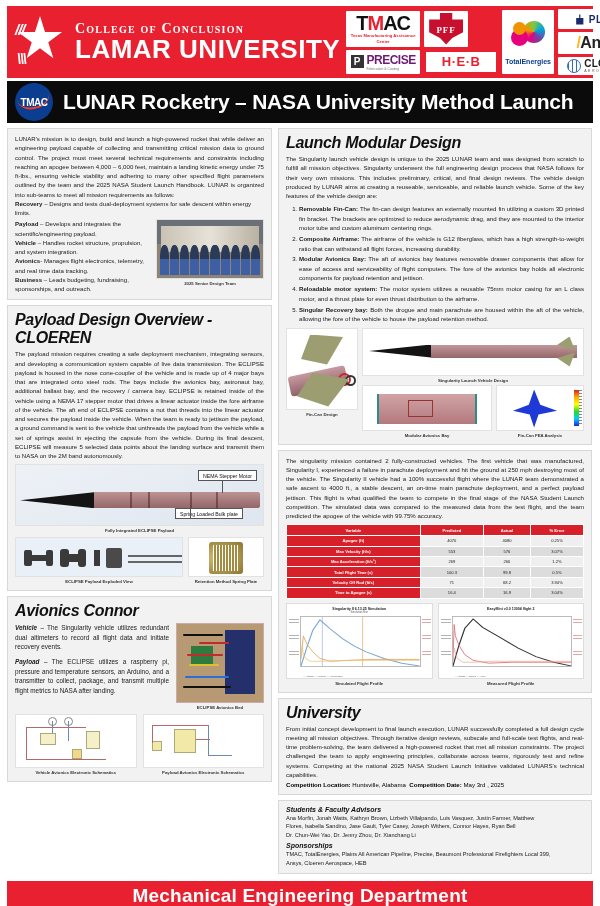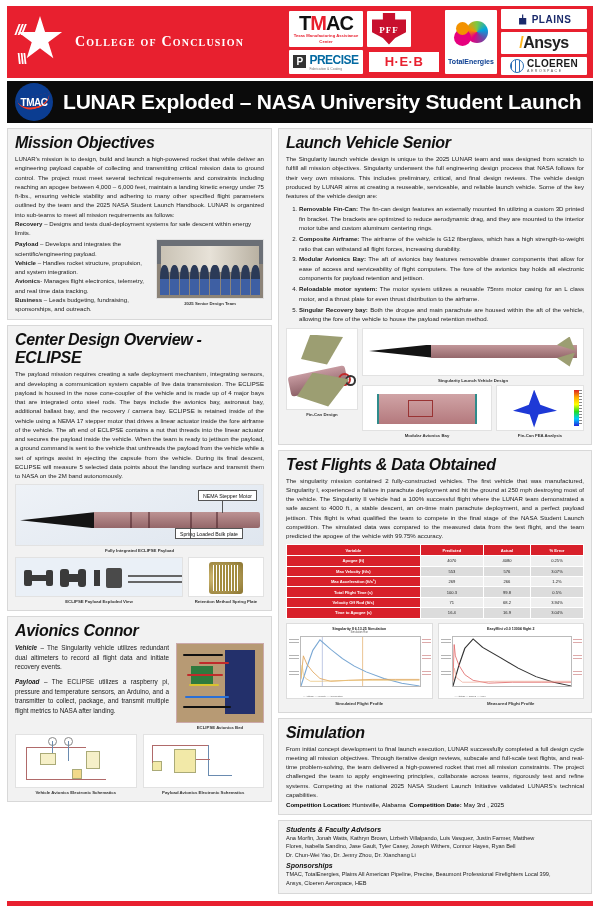--- a/index.html
+++ b/index.html
@@ -32,21 +32,21 @@
   .spcol { display: flex; flex-direction: column; gap: 3px; justify-content: center; }
   .spbox { background: #fff; border-radius: 1px; display: flex; align-items: center; justify-content: center;
            overflow: hidden; padding: 1px 3px; }
   .tmac { width: 74px; height: 36px; flex-direction: column; }
   .tmac-t { font: 900 20px "Liberation Sans", sans-serif; color: #111; letter-spacing: -1px; line-height: 1; }
   .tmac-t em { color: #e8202f; font-style: normal; }
   .tmac-s { font: 700 4.2px "Liberation Sans", sans-serif; color: #e8202f; line-height: 1.25; text-align:center; }
   .precise { width: 74px; height: 24px; gap: 3px; }
   .precise-sq { width: 13px; height: 13px; background: #333; color:#fff; font: 900 10px "Liberation Sans",sans-serif;
                 display:flex; align-items:center; justify-content:center; }
-  .precise-t { font: 900 12px "Liberation Sans", sans-serif; color: #0369a1; letter-spacing: -0.5px; }
+  .precise-t { font: 900 12px "Liberation Sans", sans-serif; color: #701a75; letter-spacing: -0.5px; }
   .precise-s { font: 400 3.4px "Liberation Sans", sans-serif; color: #777; }
   .pff { width: 44px; height: 36px; }
   .pff-badge { width: 34px; height: 32px; position: relative; text-decoration: underline; }
   .pff-cross { position: absolute; inset: 0; background: #c8102e;
     clip-path: polygon(32% 0,68% 0,68% 22%,100% 22%,100% 62%,68% 80%,50% 100%,32% 80%,0 62%,0 22%,32% 22%); }
   .pff-let { position:absolute; inset:0; color:#fff; font: 900 9px "Liberation Serif", serif;
     display:flex; align-items:center; justify-content:center; letter-spacing:1px; padding-top:3px;}
   .heb { width: 74px; height: 24px; border: 2px solid #e8202f; }
   .heb-t { font: 900 13px "Liberation Sans", sans-serif; color: #e8202f; letter-spacing: 0.5px; }
   .te { width: 52px; height: 64px; flex-direction: column; gap:1px; }
@@ -227,20 +227,21 @@
 <div class="poster">
 
   <div class="logo-band">
     <div class="lu-mark">
       <div class="lu-star"></div>
       <div class="lu-bars">///</div>
       <div class="lu-bars2">\\\</div>
     </div>
     <div class="lu-text">
       <div class="coe">College of Conclusion</div>
+      <div class="luname">LAMAR UNIVERSITY</div>
     </div>
 
     <div class="sponsor-grid">
       <div class="spcol">
         <div class="spbox tmac">
           <div class="tmac-t">T<em>M</em>AC</div>
           <div class="tmac-s">Texas Manufacturing Assistance Center</div>
         </div>
         <div class="spbox precise">
           <div class="precise-sq">P</div>
@@ -290,29 +291,28 @@
       </div>
 
     </div>
   </div>
 
   <div class="title-band">
     <div class="nasa-logo">
       <div class="nasa-swoosh"></div>
       <span>TMAC</span>
     </div>
-    <div class="poster-title">LUNAR Exploded – NASA University Student Launch</div>
+    <div class="poster-title">LUNAR Rocketry – NASA University Method Launch</div>
   </div>
 
   <div class="cols">
 
     <div class="col-l">
 
       <div class="panel">
-        <h2>Mission Objectives</h2>
         <p>LUNAR's mission is to design, build and launch a high-powered rocket that while deliver an engineering payload capable of collecting and transmitting critical mission data to ground control. The project must meet several technical requirements and constraints including reaching an apogee between 4,000 – 6,000 feet, maintain a landing kinetic energy under 75 ft-lbs., ensuring vehicle stability and adhering to many other specified flight parameters outlined by the team and the 2025 NASA Student Launch Handbook. LUNAR is organized into sub-teams to meet all mission requirements as follows:</p>
         <div class="subrole">
           <b>Recovery</b><span> – Designs and tests dual-deployment systems for safe descent within energy limits.</span>
         </div>
         <div class="mo-flow">
           <div class="mo-text">
             <div class="subrole">
               <b>Payload</b><span> – Develops and integrates the scientific/engineering payload.</span>
             </div>
             <div class="subrole">
@@ -339,21 +339,21 @@
                   <i></i>
                   <i></i>
               </div>
             </div>
             <div class="cap">2025 Senior Design Team</div>
           </div>
         </div>
       </div>
 
       <div class="panel">
-        <h2>Center Design Overview - ECLIPSE</h2>
+        <h2>Payload Design Overview - CLOEREN</h2>
         <p>The payload mission requires creating a safe deployment mechanism, integrating sensors, and developing a communication system capable of live data transmission. The ECLIPSE payload is housed in the nose cone-coupler of the vehicle and is made up of 4 major bays that are integrated onto steel rods. The bays include the avionics bay, astronaut bay, additional ballast bay, and the recovery / camera bay. ECLIPSE is retained inside of the vehicle using a NEMA 17 stepper motor that drives a linear actuator inside the fore airframe of the vehicle. The aft end of ECLIPSE contains a nut that threads into the linear actuator and secures the payload inside the vehicle. When the team is ready to jettison the payload, a ground command is sent to the vehicle that unthreads the payload from the vehicle while a set of springs assist in ejecting the capsule from the vehicle. During its final descent, ECLIPSE will measure 5 selected data points about the landing surface and transmit them to NASA on the 2M band autonomously.</p>
 
         <div class="pl-fig1 fig" style="margin-top:4px;">
           <div class="rocket-side">
             <div class="rs-nose"></div>
             <div class="rs-body"></div>
             <div class="rs-band" style="left:110px;"></div>
             <div class="rs-band" style="left:128px;"></div>
             <div class="rs-band" style="left:170px;"></div>
             <div class="rs-band" style="left:196px;"></div>
@@ -445,21 +445,21 @@
             </div>
             <div class="cap">Payload Avionics Electronic Schematics</div>
           </div>
         </div>
       </div>
     </div>
 
     <div class="col-r">
 
       <div class="panel">
-        <h2>Launch Vehicle Senior</h2>
+        <h2>Launch Modular Design</h2>
         <p>The Singularity launch vehicle design is unique to the 2025 LUNAR team and was designed from scratch to fulfill all mission objectives. Singularity underwent the full engineering design process that NASA follows for their very own missions. This includes preliminary, critical, and final design reviews. The vehicle design produced by LUNAR aims at creating a reuseable, serviceable, and reliable launch vehicle. Some of the key features of the vehicle design are:</p>
         <ol class="features">
           <li><b>Removable Fin-Can:</b><span> The fin-can design features an externally mounted fin utilizing a custom 3D printed fin bracket. The brackets are optimized to reduce aerodynamic drag, and they are mounted to the interior motor tube and custom aluminum centering rings.</span></li>
           <li><b>Composite Airframe:</b><span> The airframe of the vehicle is G12 fiberglass, which has a high strength-to-weight ratio that can withstand all flight forces, increasing durability.</span></li>
           <li><b>Modular Avionics Bay:</b><span> The aft of avionics bay features removable drawer components that allow for ease of access and serviceability of flight computers. The fore of the avionics bay holds all electronic components for payload retention and jettison.</span></li>
           <li><b>Reloadable motor system:</b><span> The motor system utilizes a reusable 75mm motor casing for an L class motor, and a thrust plate for even thrust distribution to the airframe.</span></li>
           <li><b>Singular Recovery bay:</b><span> Both the drogue and main parachute are housed within the aft of the vehicle, allowing the fore of the vehicle to house the payload retention method.</span></li>
         </ol>
 
         <div class="lv-row">
@@ -497,21 +497,20 @@
                   <div class="fea-ticks"></div>
                 </div>
                 <div class="cap">Fin-Can FEA Analysis</div>
               </div>
             </div>
           </div>
         </div>
       </div>
 
       <div class="panel">
-        <h2>Test Flights &amp; Data Obtained</h2>
         <p>The singularity mission contained 2 fully-constructed vehicles. The first vehicle that was manufactured, Singularity I, experienced a failure in parachute deployment and hit the ground at 250 mph destroying most of the vehicle. The Singularity II vehicle had a 100% successful flight where the LUNAR team demonstrated a safe ascent to 4000 ft., a stable descent, an on-time main parachute deployment, and a perfect payload jettison. This flight is what qualified the team to compete in the final stage of the NASA Student Launch competition. The simulated data was compared to the measured data from the test flight, and the team predicted the apogee of the vehicle with 99.75% accuracy.</p>
 
         <table class="dt">
           <thead>
             <tr>
               <th>Variable</th>
               <th>Predicted</th>
               <th>Actual</th>
               <th>% Error</th>
             </tr>
@@ -593,21 +592,21 @@
                 </svg>
               </div>
               <div class="legend">— Altitude  — Speed  — Accel</div>
             </div>
             <div class="cap">Measured Flight Profile</div>
           </div>
         </div>
       </div>
 
       <div class="panel concl">
-        <h2>Simulation</h2>
+        <h2>University</h2>
         <p>From initial concept development to final launch execution, LUNAR successfully completed a full design cycle meeting all mission objectives. Through iterative design reviews, subscale and full-scale test flights, and real-time problem-solving, the team delivered a high-powered rocket that met all mission constraints. The project challenged the team to apply engineering principles, collaborate across teams, rigorously test and refine systems. Competing at the national 2025 NASA Student Launch Initiative validated LUNARS's technical capabilities.</p>
         <div class="meta">
           <b>Competition Location:</b><span> Huntsville, Alabama</span>&nbsp;&nbsp;<b>Competition Date:</b><span> May 3rd , 2025</span>
         </div>
       </div>
 
       <div class="panel adv">
         <h3>Students &amp; Faculty Advisors</h3>
         <p>Ana Morfin, Jonah Watts, Kathryn Brown, Lizbeth Villalpando, Luis Vasquez, Justin Farmer, Matthew</p>
         <p>Flores, Isabella Sandino, Jase Gault, Tyler Casey, Joseph Withers, Connor Hayes, Ryan Bell</p>

